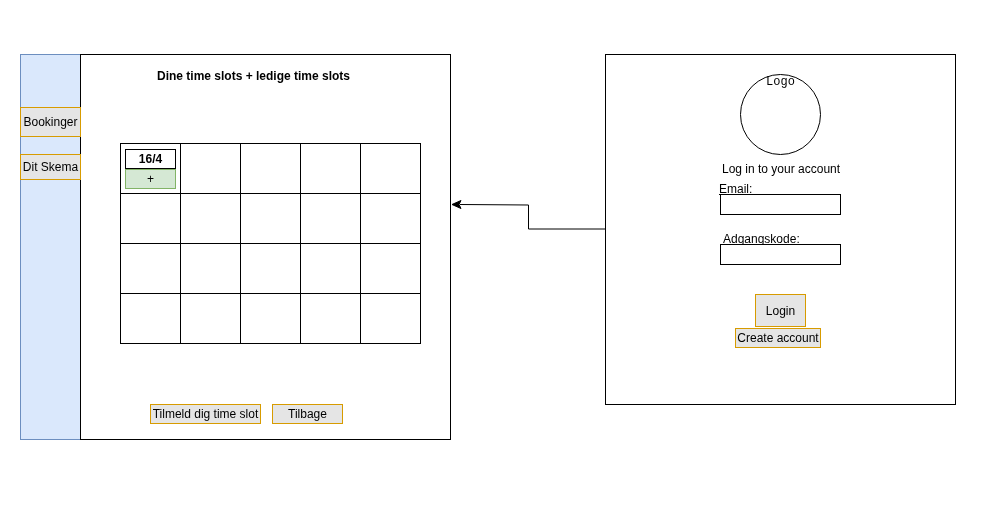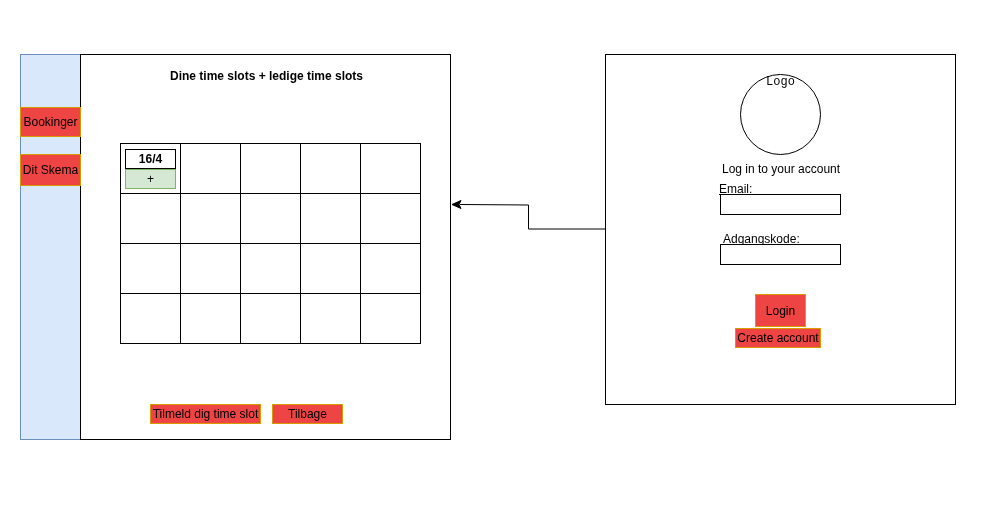--- a/index.html
+++ b/index.html
@@ -1,41 +1,41 @@
 <!DOCTYPE html>
 <html><head>
 <meta charset="utf-8">
 <style>
   html, body { margin:0; padding:0; background:#ffffff; }
   body { width:987px; height:507px; position:relative; overflow:hidden; font-family:"Liberation Sans", sans-serif; color:#000; font-size:12px; }
   .abs { position:absolute; box-sizing:border-box; }
   .frame { border:1px solid #000; background:#fff; }
   .sidebar { background:#dae8fc; border:1px solid #6c8ebf; }
-  .btn { background:#ef4444; border:1px solid #d79b00; display:flex; align-items:center; justify-content:center; font-size:12px; white-space:nowrap; cursor:pointer; }
+  .btn { background:#e5e5e5; border:1px solid #d79b00; display:flex; align-items:center; justify-content:center; font-size:12px; white-space:nowrap; cursor:pointer; }
   .title { font-weight:bold; font-size:12px; text-align:center; }
   table.cal { border-collapse:collapse; position:absolute; left:120px; top:143px; }
   table.cal td, table.cal th { border:1px solid #000; width:59px; padding:0; font-weight:normal; font-size:12px; text-align:center; vertical-align:top; position:relative; }
   table.cal th { height:19px; line-height:19px; }
   table.cal td { height:49px; }
   .date-cell { position:absolute; left:4px; top:5px; width:51px; height:20px; border:1px solid #000; background:#fff; box-sizing:border-box; line-height:18px; font-size:12px;font-weight:bold; }
   .plus-cell { position:absolute; left:4px; top:25px; width:51px; height:20px; border:1px solid #82b366; background:#d5e8d4; box-sizing:border-box; line-height:18px; font-size:12px; cursor:pointer; }
   .logo { border:1px solid #000; border-radius:50%; display:flex; align-items:flex-start; justify-content:center; font-size:12px;font-family:Liberation Mono, monospace; }
   .input { border:1px solid #000; background:#fff; }
   .label { font-size:12px; white-space:nowrap; }
 </style>
 </head>
 <body>
 
 <div class="abs sidebar" style="left:20px; top:54px; width:61px; height:386px;"></div>
 <div class="abs frame" style="left:80px; top:54px; width:371px; height:386px;"></div>
 
 <div class="abs btn" style="left:20px; top:107px; width:61px; height:30px;">Bookinger</div>
-<div class="abs btn" style="left:20px; top:154px; width:61px; height:32px;">Dit Skema</div>
+<div class="abs btn" style="left:20px; top:154px; width:61px; height:26px;">Dit Skema</div>
 
-<div class="abs title" style="left:81px; top:69px; width:371px;">Dine time slots + ledige time slots</div>
+<div class="abs title" style="left:68px; top:69px; width:371px;">Dine time slots + ledige time slots</div>
 
 <table class="cal">
   <tbody>
   <tr>
     <td>
       <div class="date-cell">16/4</div>
       <div class="plus-cell">+</div>
     </td>
     <td></td>
     <td></td>

